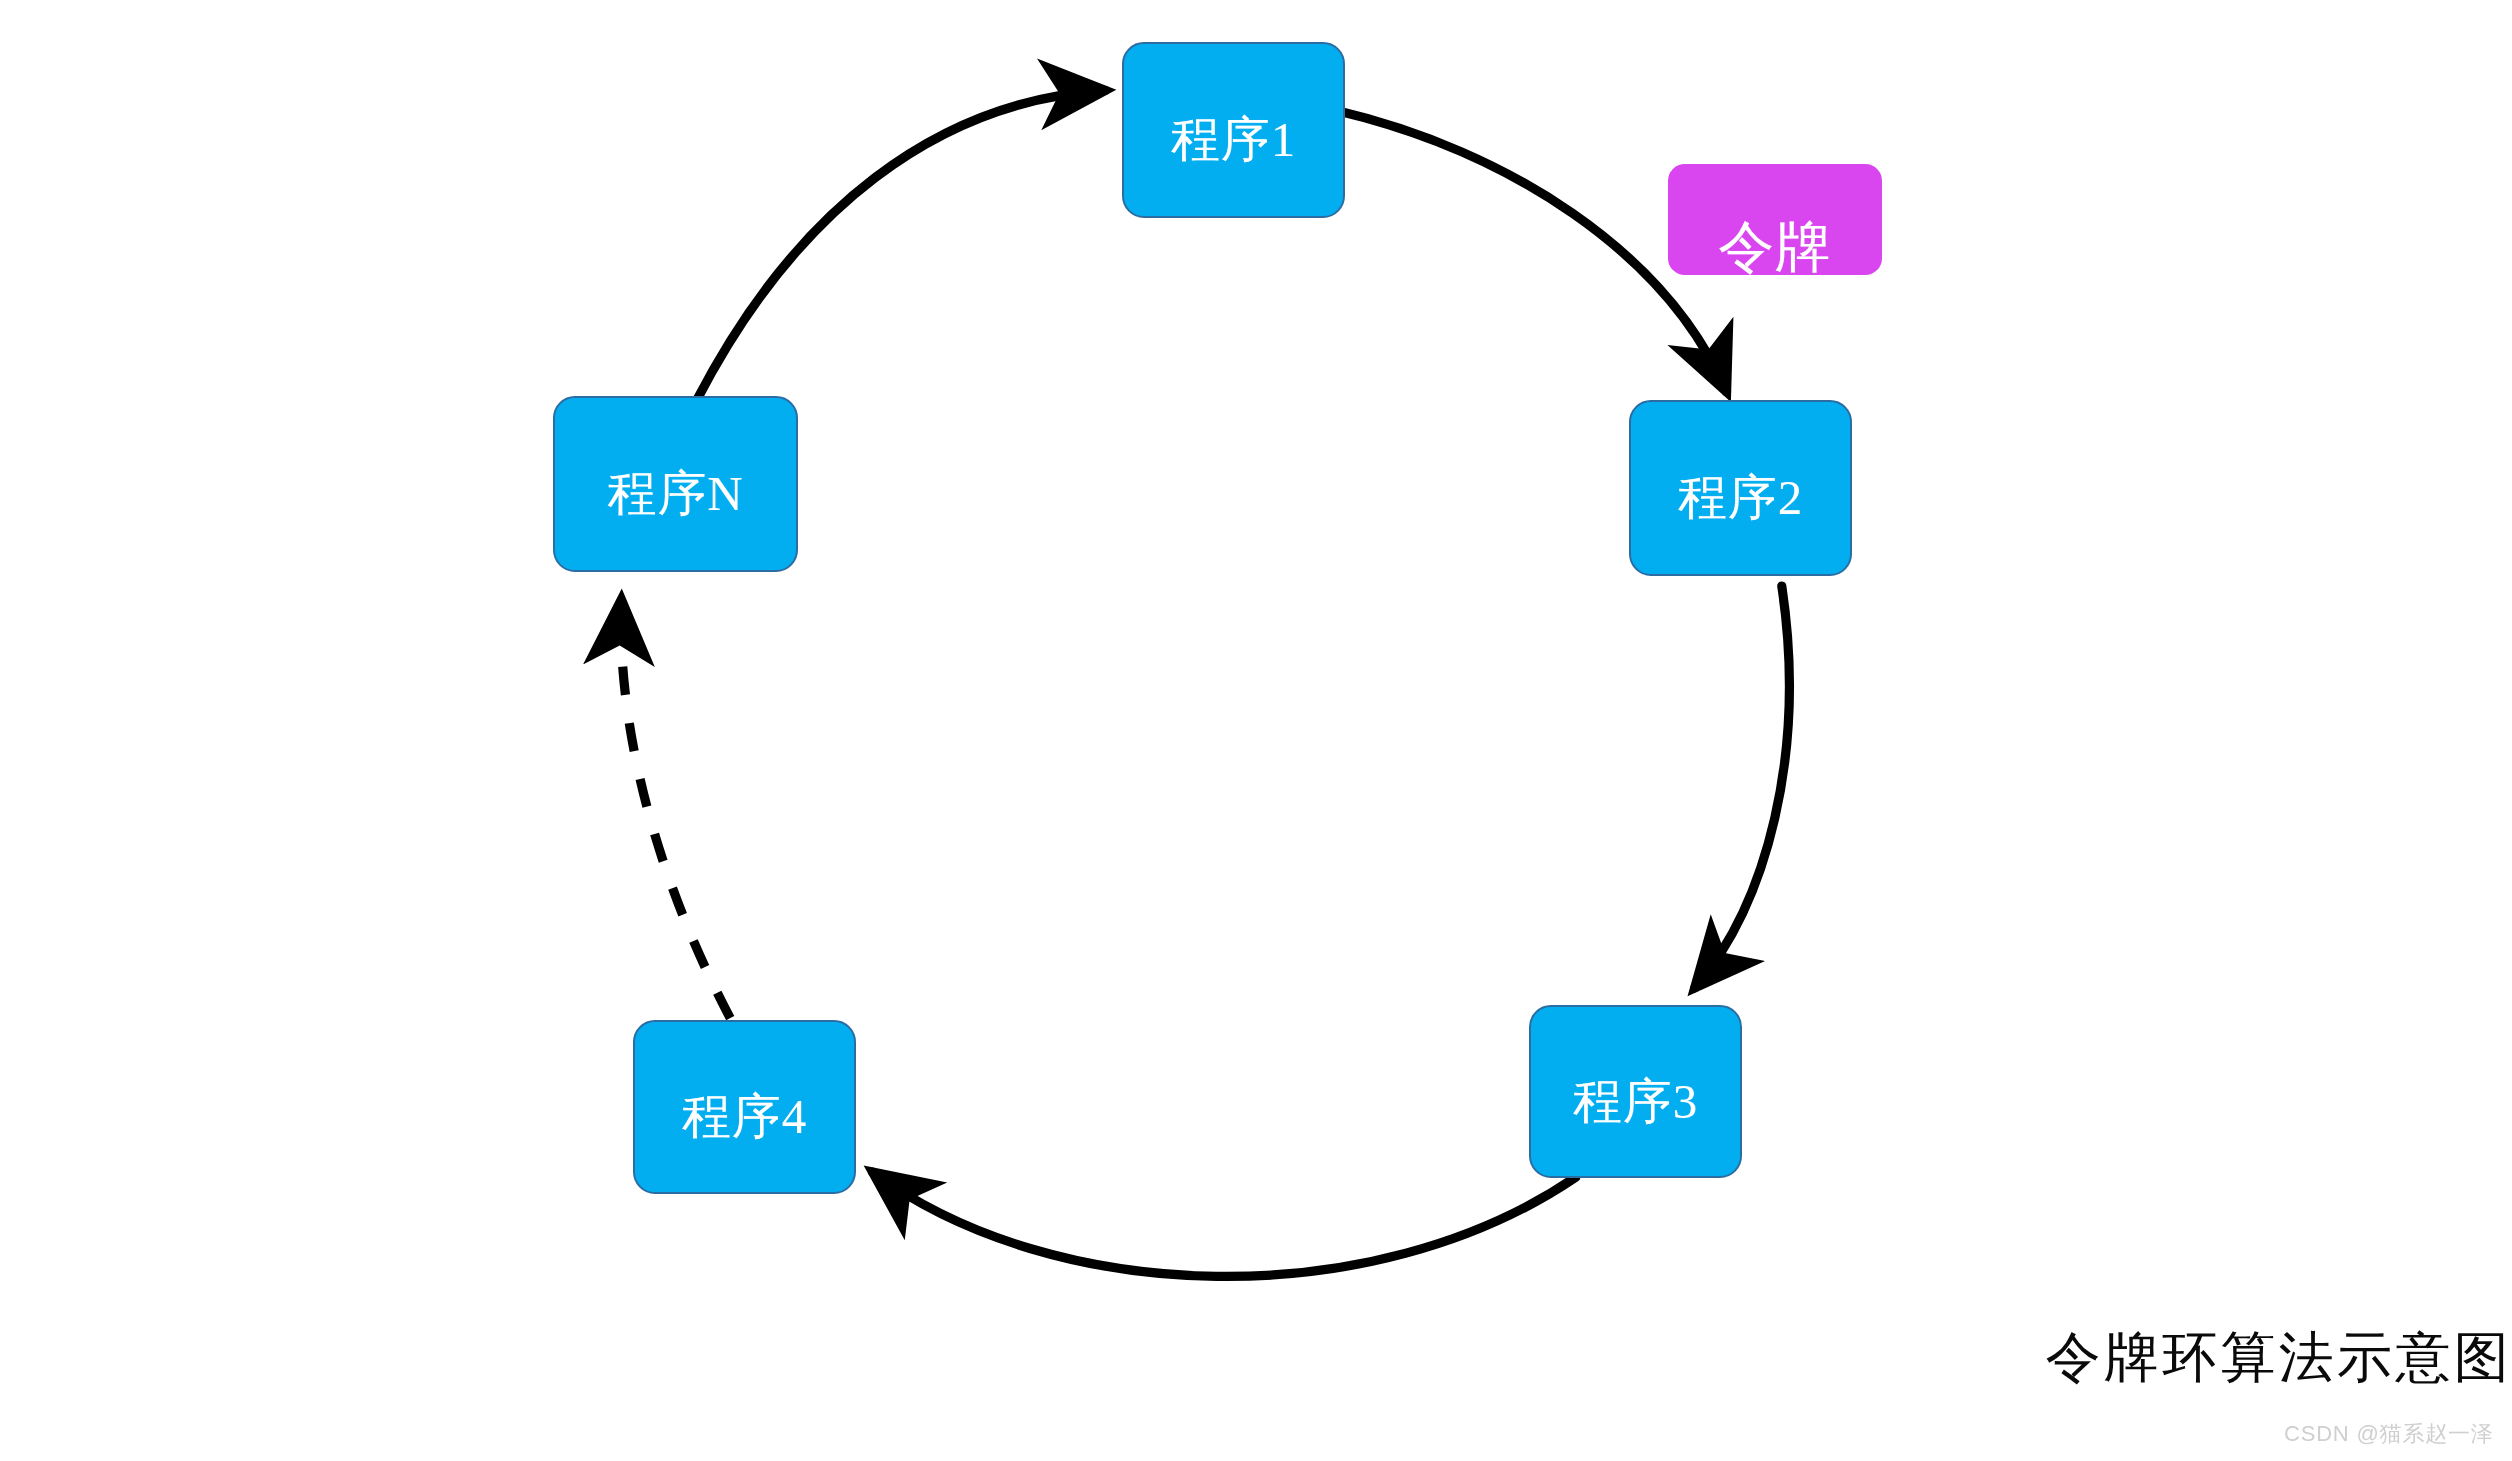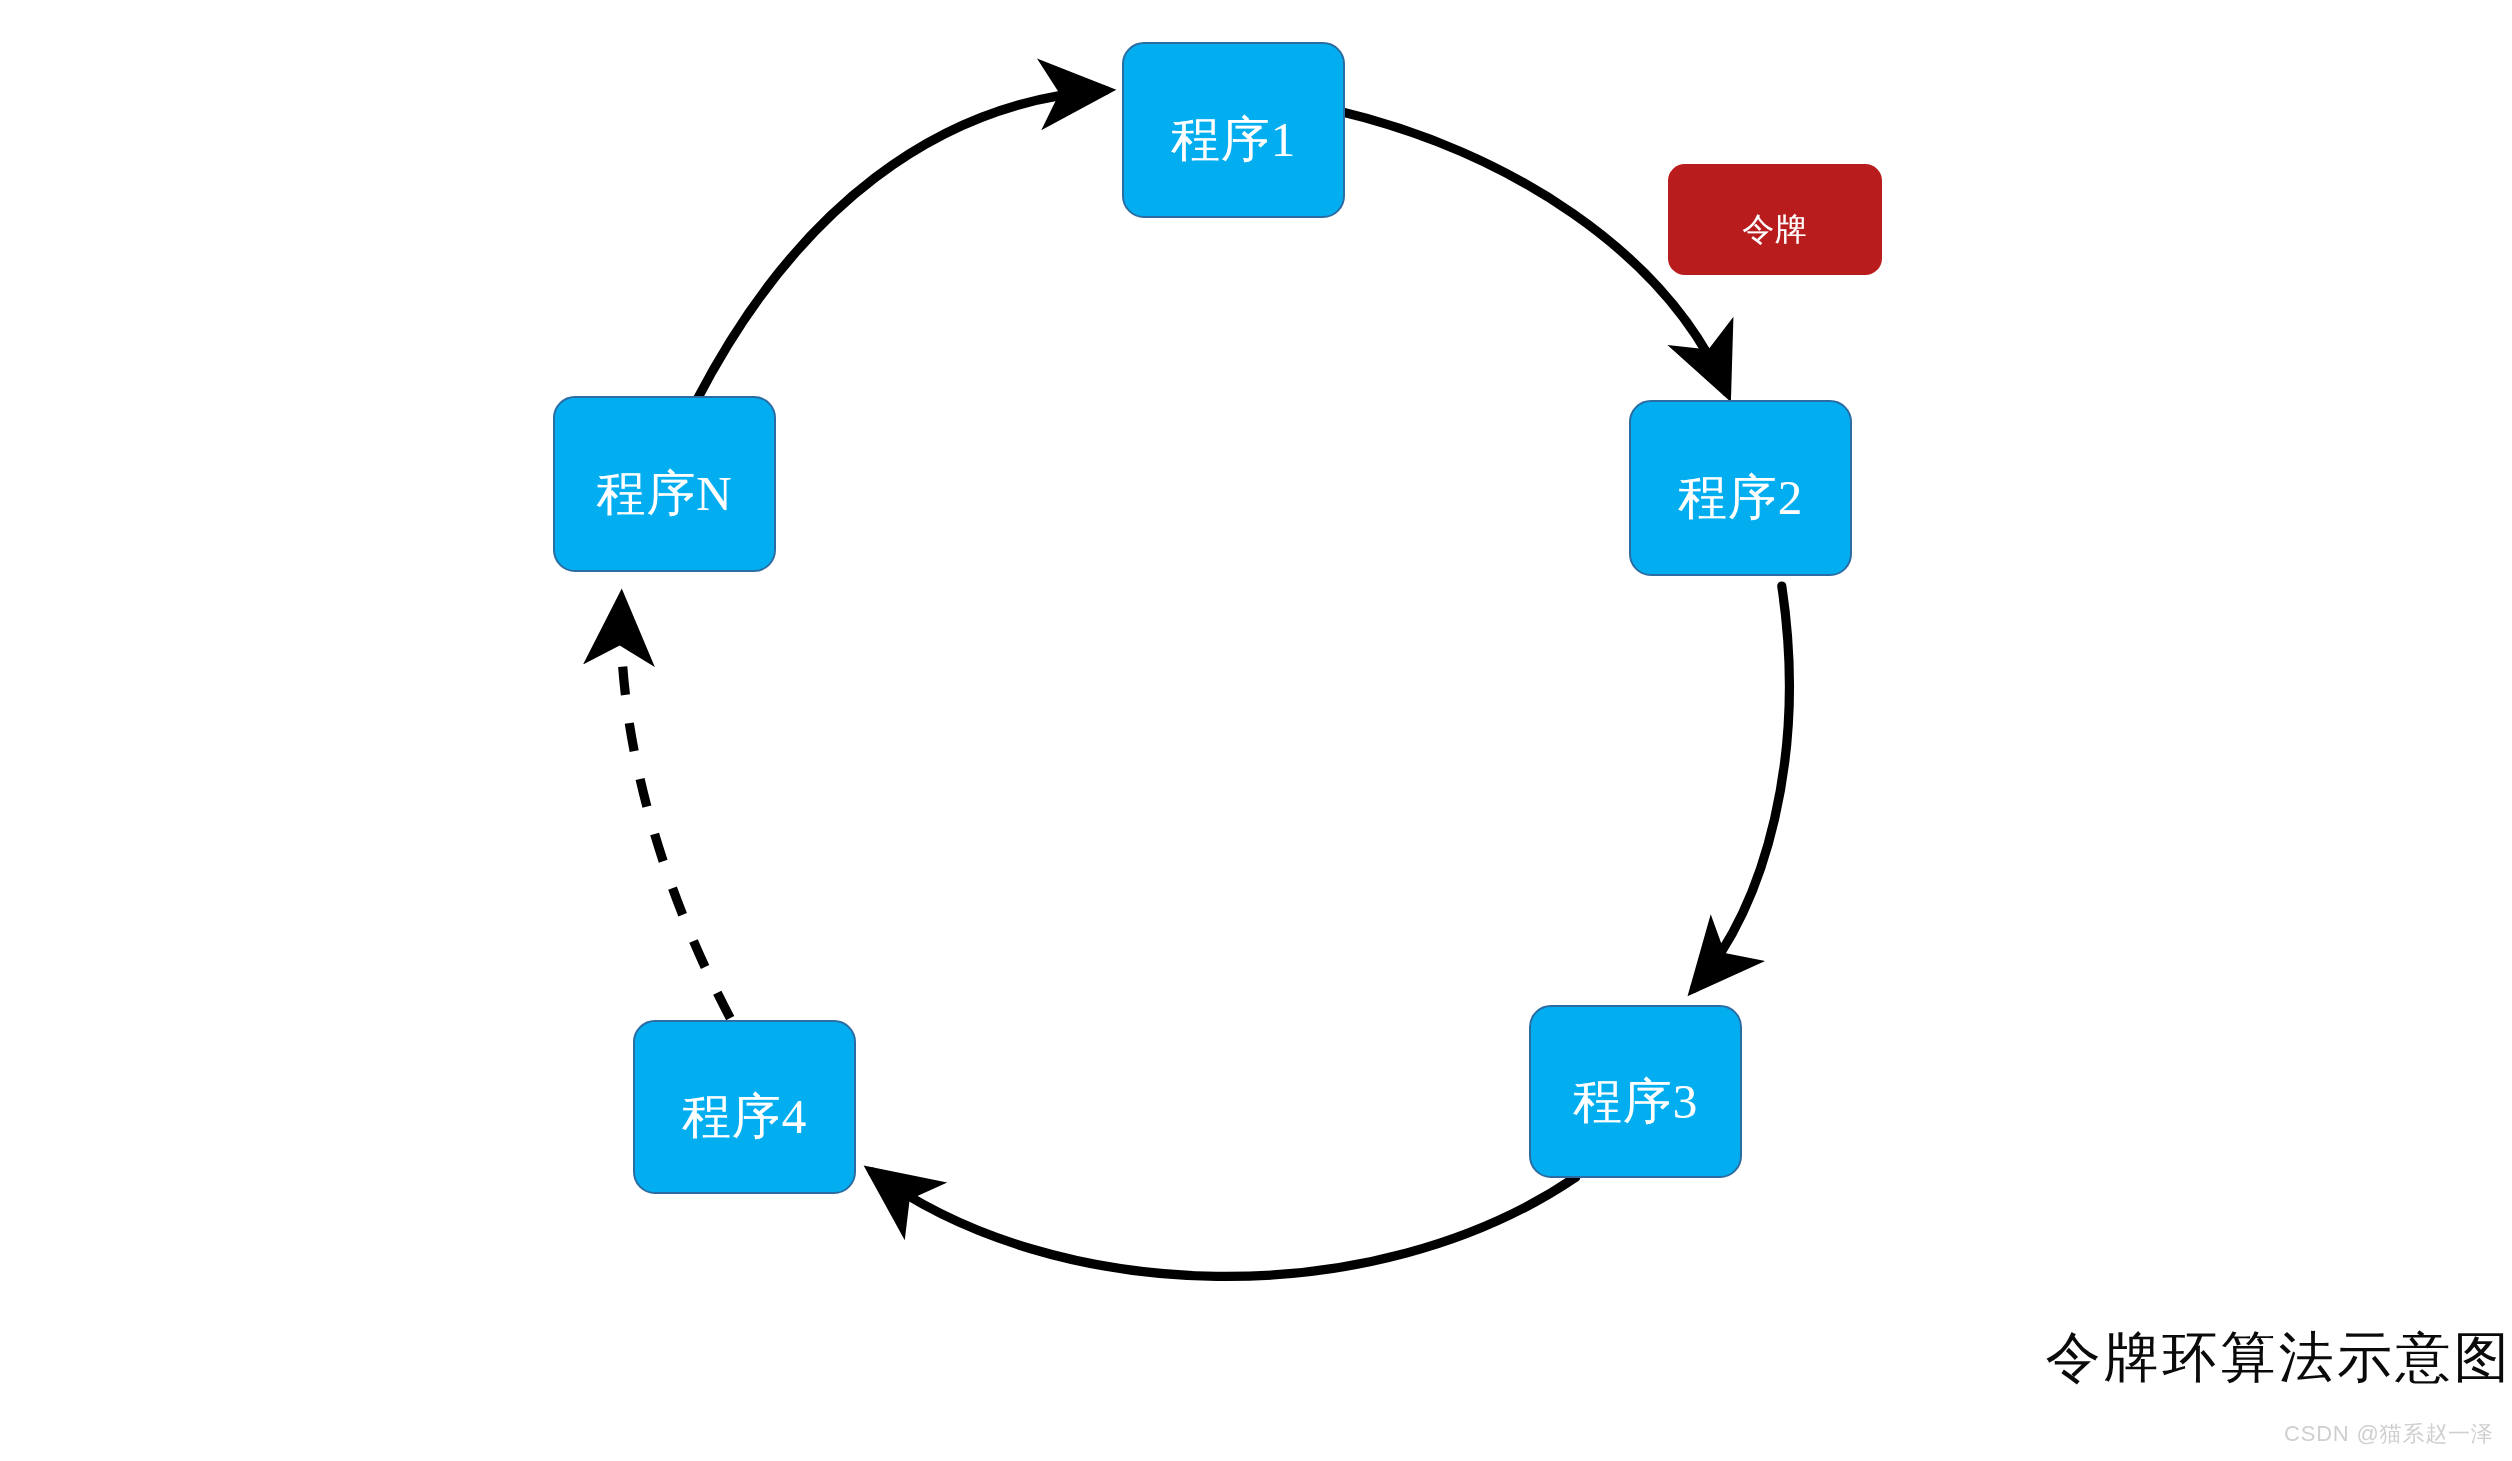--- a/index.html
+++ b/index.html
@@ -38,24 +38,25 @@
     font-family: "Liberation Serif", "DejaVu Serif", serif;
     letter-spacing: 0.8px;
     user-select: none;
   }
   .node-process {
     background: #03aef0;
     border: 2.5px solid #2b6ca3;
     font-size: 49px;
   }
   .node-token {
-    background: #b91c1c;
+    background: #d946ef;
     border: none;
-    font-size: 32px;
+    font-size: 56px;
     border-radius: 16.7px;
+    align-items: flex-end;
   }
   .node-label {
     display: block;
     line-height: 1;
     text-shadow: 0 0 0.8px rgba(255,255,255,0.35);
     margin-top: 19px;
   }
   #caption {
     position: absolute;
     left: 0;
@@ -111,21 +112,21 @@
   </div>
 
   <div class="node node-process" style="left:1529px; top:1005px; width:213px; height:173px;">
     <span class="node-label">程序3</span>
   </div>
 
   <div class="node node-process" style="left:633px; top:1020px; width:223px; height:174px;text-align:center;">
     <span class="node-label">程序4</span>
   </div>
 
-  <div class="node node-process" style="left:553px; top:396px; width:223px; height:176px;">
+  <div class="node node-process" style="left:553px; top:396px; width:245px; height:176px;">
     <span class="node-label">程序N</span>
   </div>
 
   <div class="node node-token" style="left:1668px; top:164px; width:214px; height:111px;">
     <span class="node-label">令牌</span>
   </div>
 
   <div id="caption">令牌环算法示意图</div>
 
   <div id="watermark">CSDN @猫系赵一泽</div>

